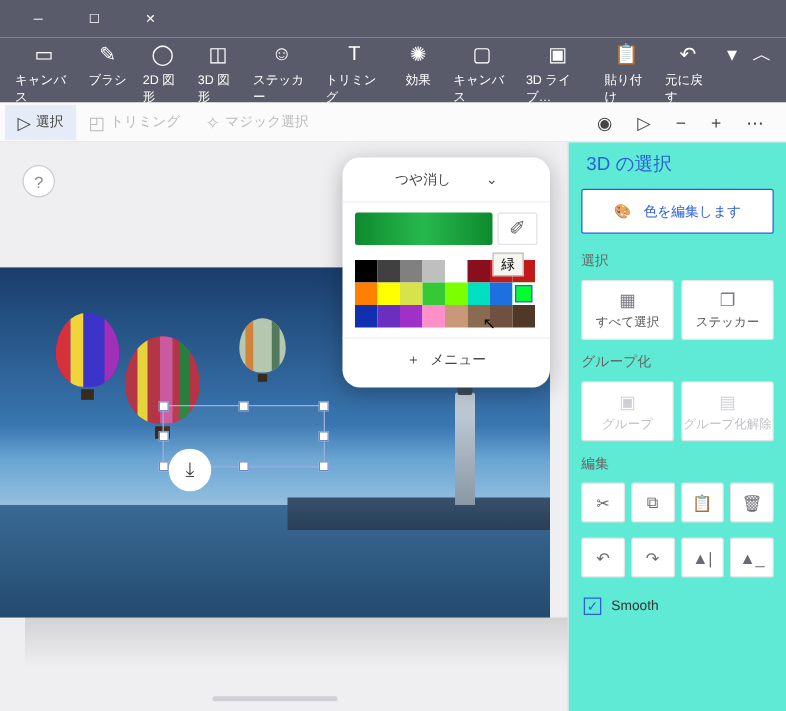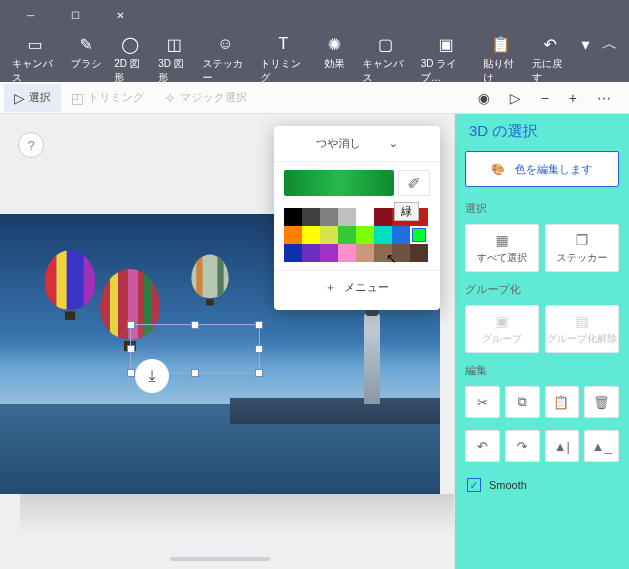--- a/index.html
+++ b/index.html
@@ -55,21 +55,21 @@
 .sec-label{font-size:11px;color:#666;margin:6px 0 8px}
 .btn-row{display:flex;gap:6px;margin-bottom:10px}
 .side-btn{flex:1;border:1px solid #e2e2e8;background:#fff;height:48px;display:flex;flex-direction:column;align-items:center;justify-content:center;gap:3px;font-size:10px;color:#555;border-radius:2px}
 .side-btn.disabled{color:#c2c2c8}
 .side-btn .sb-icon{font-size:14px;color:#7a7a85}
 .side-btn.disabled .sb-icon{color:#d0d0d5}
 .icon-row{display:flex;gap:5px;margin-bottom:12px}
 .icon-btn{flex:1;border:1px solid #e2e2e8;background:#fff;height:32px;display:flex;align-items:center;justify-content:center;font-size:13px;color:#6a6a72;border-radius:2px}
 .check-row{display:flex;align-items:center;gap:8px;font-size:11px;color:#333;padding:4px 2px}
 .checkmark{width:14px;height:14px;border:1px solid #2b5fd9;display:flex;align-items:center;justify-content:center;color:#2b5fd9;font-size:11px}
-.color-panel{position:absolute;top:126px;left:274px;width:166px;background:#fff;box-shadow:0 4px 18px rgba(0,0,0,0.25);border-radius:4px;padding-bottom:6px;z-index:50}
+.color-panel{position:absolute;top:126px;left:274px;width:166px;background:#fff;box-shadow:0 4px 18px rgba(0,0,0,0.25);border-radius:14px;padding-bottom:6px;z-index:50}
 .cp-finish{height:36px;display:flex;align-items:center;justify-content:center;gap:28px;font-size:11px;color:#444;border-bottom:1px solid #eee}
 .cp-current-row{display:flex;padding:8px 10px;gap:4px}
 .cp-current{flex:1;height:26px;background:linear-gradient(90deg,#0e8a2e,#27b94d,#0e8a2e);border-radius:2px}
 .cp-eyedrop{width:32px;border:1px solid #e2e2e8;border-radius:2px;display:flex;align-items:center;justify-content:center;color:#666}
 .cp-grid{padding:4px 10px 8px}
 .cp-row{display:flex}
 .cp-sw{width:18px;height:18px;position:relative}
 .cp-tooltip{position:absolute;top:-2px;left:120px;background:#f5f5f0;border:1px solid #bbb;font-size:11px;padding:1px 6px;white-space:nowrap;z-index:60}
 .cp-cursor{position:absolute;font-size:13px;color:#000;pointer-events:none}
 .cp-add{height:34px;display:flex;align-items:center;justify-content:center;gap:8px;font-size:11px;color:#444;border-top:1px solid #eee}

